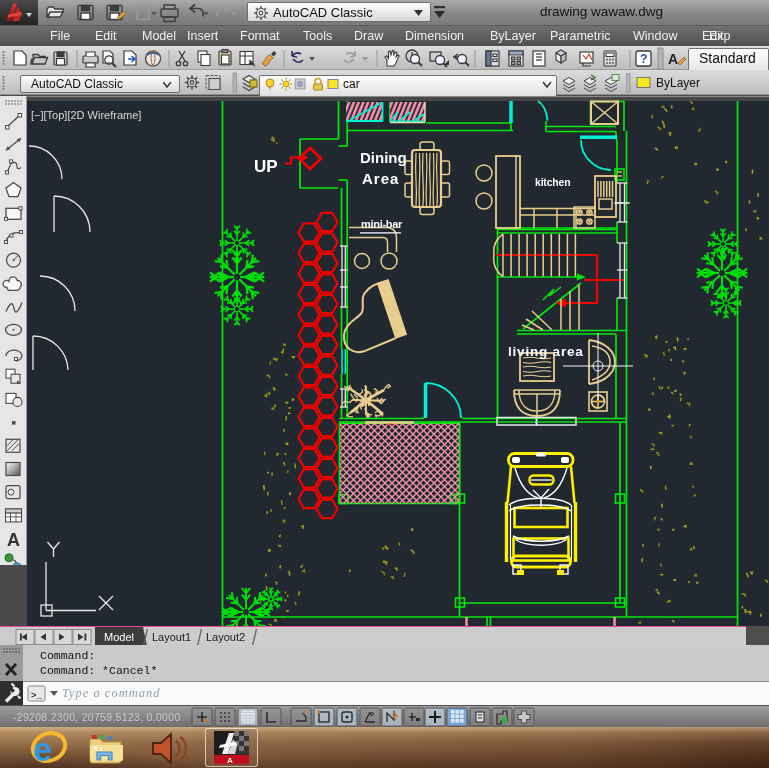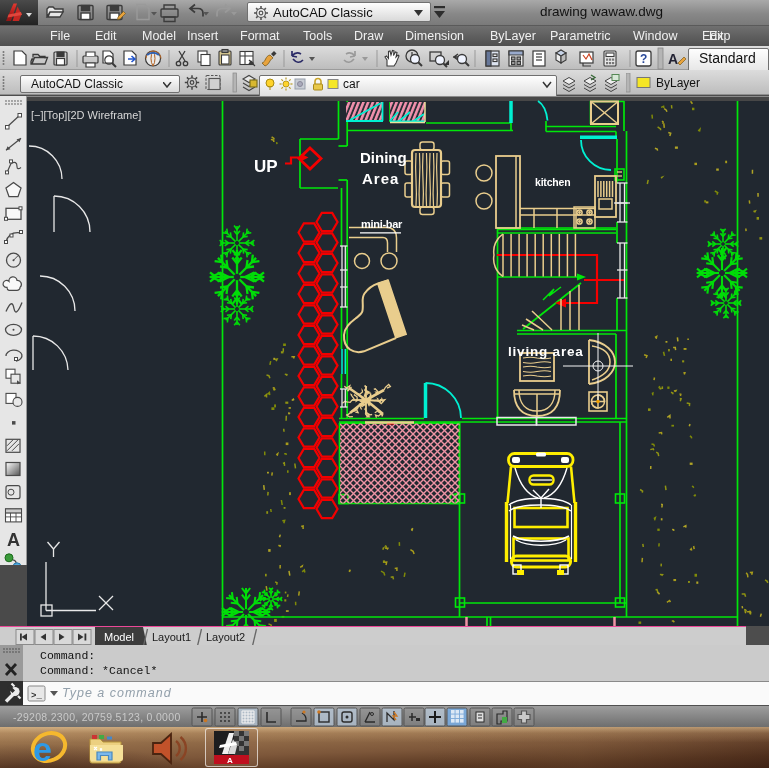--- a/index.html
+++ b/index.html
@@ -1316,21 +1316,21 @@
       <path d="M9.5,4 l5.5,5.5 -2.5,2.5 -5.5,-5.5 z" fill="#2e2e2e"></path>
       <path d="M11.5,2.5 l3,3 m3.5,9.5 l2.5,2.5" stroke="#ececec" stroke-width="2.2"></path>
     </svg></div>
 <div id="cmdhist" class="abs">Command:<br>Command: *Cancel*</div>
 <div id="cmdin" class="abs">
 <svg width="40" height="24">
       <rect x="5" y="4" width="17" height="15" rx="1.5" fill="#e8e8e8" stroke="#888"></rect>
       <text x="8" y="15.5" font-size="9" font-weight="bold" fill="#333" font-family="Liberation Mono">&gt;_</text>
       <polygon points="27,9 35,9 31,14" fill="#555"></polygon>
     </svg>
-<span style="position:absolute;left:39px;top:4px;font-family:Liberation Sans, sans-serif;font-style:italic;font-size:12.5px;color:#93a0ab;letter-spacing:1px">Type a command</span>
+<span style="position:absolute;left:39px;top:4px;font-family:Liberation Serif, serif;font-style:italic;font-size:12.5px;color:#93a0ab;letter-spacing:1px">Type a command</span>
 </div>
 <div id="status" class="abs"><svg width="769" height="22">
       <text x="13" y="15" font-size="10.5" fill="#c9c9c9" font-family="Liberation Sans" letter-spacing="0.3">-29208.2300, 20759.5123, 0.0000</text>
       <rect x="192" y="2" width="20" height="18" rx="1.5" fill="#909090" fill-opacity="0.45" stroke="#555" stroke-width="1"></rect>
       <path d="M197,11 h10 M202,6 v10" stroke="#2b2b2b" stroke-width="1.6"></path>
       <circle cx="205.5" cy="14.5" r="1.8" fill="#cc7722"></circle>
       <rect x="215" y="2" width="20" height="18" rx="1.5" fill="#909090" fill-opacity="0.45" stroke="#555" stroke-width="1"></rect>
       <circle cx="221" cy="7" r="0.9" fill="#2b2b2b"></circle>
       <circle cx="225" cy="7" r="0.9" fill="#2b2b2b"></circle>
       <circle cx="229" cy="7" r="0.9" fill="#2b2b2b"></circle>

